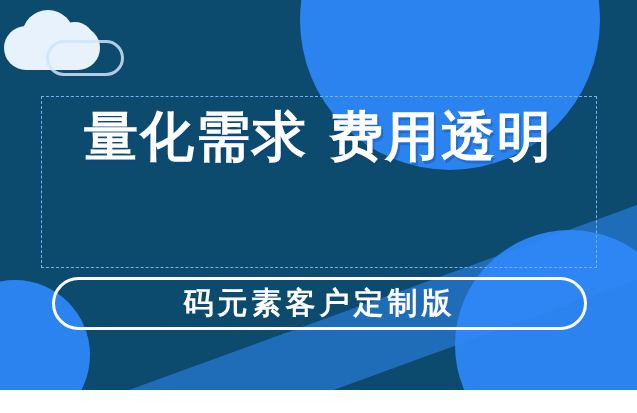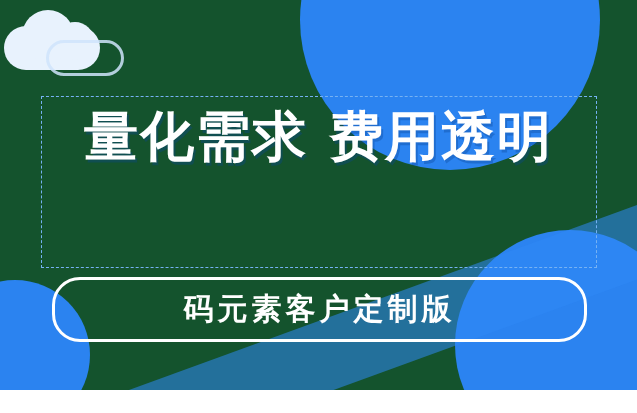--- a/index.html
+++ b/index.html
@@ -10,21 +10,21 @@
     width: 637px;
     height: 413px;
     overflow: hidden;
     font-family: "Liberation Sans", sans-serif;
   }
 
   .banner {
     position: relative;
     width: 637px;
     height: 413px;
-    background: #14532d;
+    background: #0c4a6e;
     overflow: hidden;
   }
 
   
   .bg-shape {
     position: absolute;
     border-radius: 50%;
     pointer-events: none;
   }
   .circle-a {
@@ -142,21 +142,21 @@
     display: inline-block;
     width: 22px;
   }
 
   
   .pill {
     position: absolute;
     left: 52px;
     top: 277px;
     width: 535px;
-    height: 65px;
+    height: 53px;
     box-sizing: border-box;
     border: 3px solid #ffffff;
     border-radius: 28px;
     color: #ffffff;
     font-family: "DejaVu Sans", "Liberation Sans", sans-serif;
     font-size: 30px;
     font-weight: bold;
     letter-spacing: 4px;
     display: flex;
     align-items: center;

